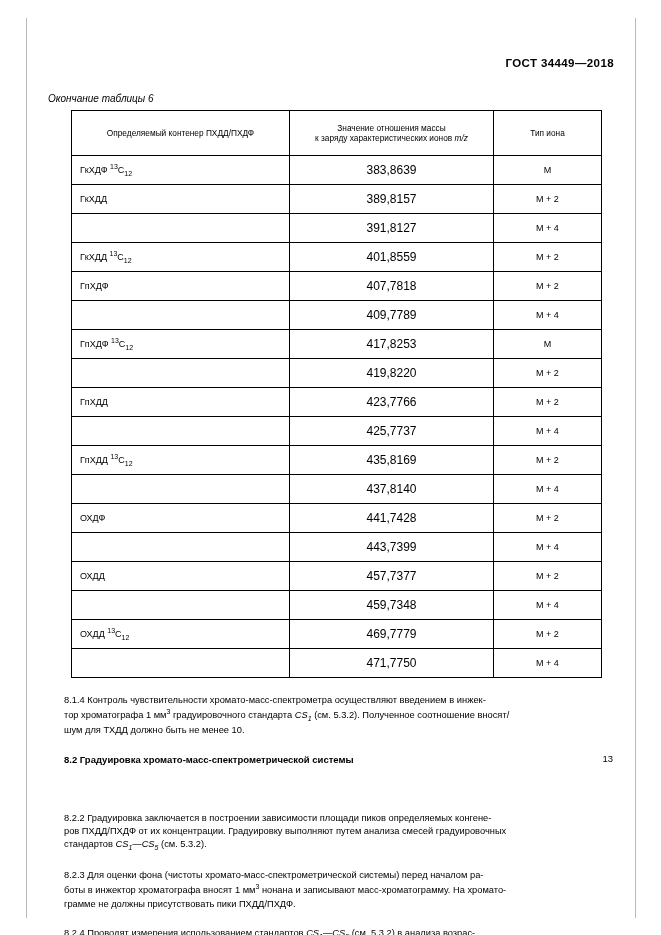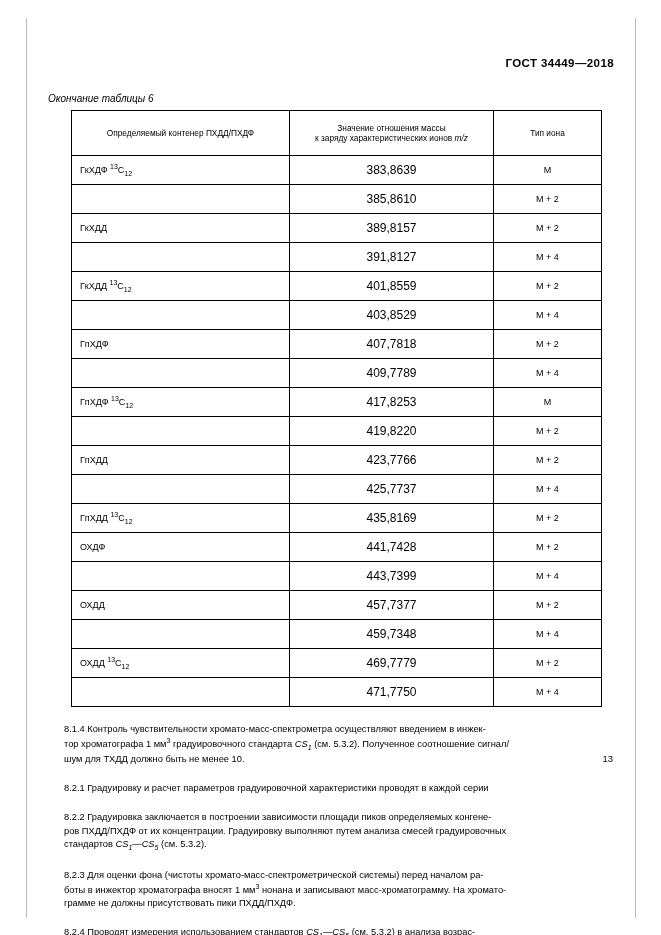--- a/index.html
+++ b/index.html
@@ -159,50 +159,40 @@
       </thead>
       <tbody>
 
         <tr>
           <td class="col-name no-bottom" rowspan="1">
             <span>ГкХДФ </span><sup>13</sup><span>C<sub>12</sub></span>
           </td>
           <td class="col-val">383,8639</td>
           <td class="col-type">M</td>
         </tr>
-        <tr>
-          <td class="col-name no-top"></td>
-          <td class="col-val">385,8610</td>
-          <td class="col-type">M + 2</td>
-        </tr>
 
         <tr>
           <td class="col-name no-bottom">
             <span>ГкХДД</span>
           </td>
           <td class="col-val">389,8157</td>
           <td class="col-type">M + 2</td>
         </tr>
         <tr>
           <td class="col-name no-top"></td>
           <td class="col-val">391,8127</td>
           <td class="col-type">M + 4</td>
         </tr>
 
         <tr>
           <td class="col-name no-bottom">
             <span>ГкХДД </span><sup>13</sup><span>C<sub>12</sub></span>
           </td>
           <td class="col-val">401,8559</td>
           <td class="col-type">M + 2</td>
-        </tr>
-        <tr>
-          <td class="col-name no-top"></td>
-          <td class="col-val">403,8529</td>
-          <td class="col-type">M + 4</td>
         </tr>
 
         <tr>
           <td class="col-name no-bottom">
             <span>ГпХДФ</span>
           </td>
           <td class="col-val">407,7818</td>
           <td class="col-type">M + 2</td>
         </tr>
         <tr>
@@ -237,20 +227,25 @@
           <td class="col-type">M + 4</td>
         </tr>
 
         <tr>
           <td class="col-name no-bottom">
             <span>ГпХДД </span><sup>13</sup><span>C<sub>12</sub></span>
           </td>
           <td class="col-val">435,8169</td>
           <td class="col-type">M + 2</td>
         </tr>
+        <tr>
+          <td class="col-name no-top"></td>
+          <td class="col-val">437,8140</td>
+          <td class="col-type">M + 4</td>
+        </tr>
 
         <tr>
           <td class="col-name no-bottom">
             <span>ОХДФ</span>
           </td>
           <td class="col-val">441,7428</td>
           <td class="col-type">M + 2</td>
         </tr>
         <tr>
           <td class="col-name no-top"></td>
@@ -283,27 +278,28 @@
           <td class="col-val">471,7750</td>
           <td class="col-type">M + 4</td>
         </tr>
       </tbody>
     </table>
 
     <div class="body-text">
 
       <p class="p-indent">
         <span>8.1.4 Контроль чувствительности хромато-масс-спектрометра осуществляют введением в инжек-</span><br>
-        <span>тор хроматографа 1 мм</span><sup>3</sup><span> градуировочного стандарта </span><span class="italic"><span>CS</span><sub>1</sub></span><span> (см. 5.3.2). Полученное соотношение сигнал/</span><br>
+        <span>тор хроматографа 1 мм</span><sup>3</sup><span> градуировочного стандарта </span><span class="italic"><span>CS</span><sub>1</sub></span><span> (см. 5.3.2). Полученное соотношение вносят/</span><br>
         <span>шум для ТХДД должно быть не менее 10.</span>
       </p>
 
-
-      <p class="p-indent">
-        <span>8.2.1 Градуировку и расчет параметров градуировочной характеристики проводят в каждой серии</span><br>
+      <p class="section-head">8.2 Градуировка хромато-масс-спектрометрической системы</p>
+
+      <p class="p-indent">
+        <br>
       </p>
 
       <p class="p-indent">
         <span>8.2.2 Градуировка заключается в построении зависимости площади пиков определяемых конгене-</span><br>
         <span>ров ПХДД/ПХДФ от их концентрации. Градуировку выполняют путем анализа смесей градуировочных</span><br>
         <span>стандартов </span><span class="italic"><span>CS</span><sub>1</sub></span><span>—</span><span class="italic"><span>CS</span><sub>5</sub></span><span> (см. 5.3.2).</span>
       </p>
 
       <p class="p-indent">
         <span>8.2.3 Для оценки фона (чистоты хромато-масс-спектрометрической системы) перед началом ра-</span><br>

